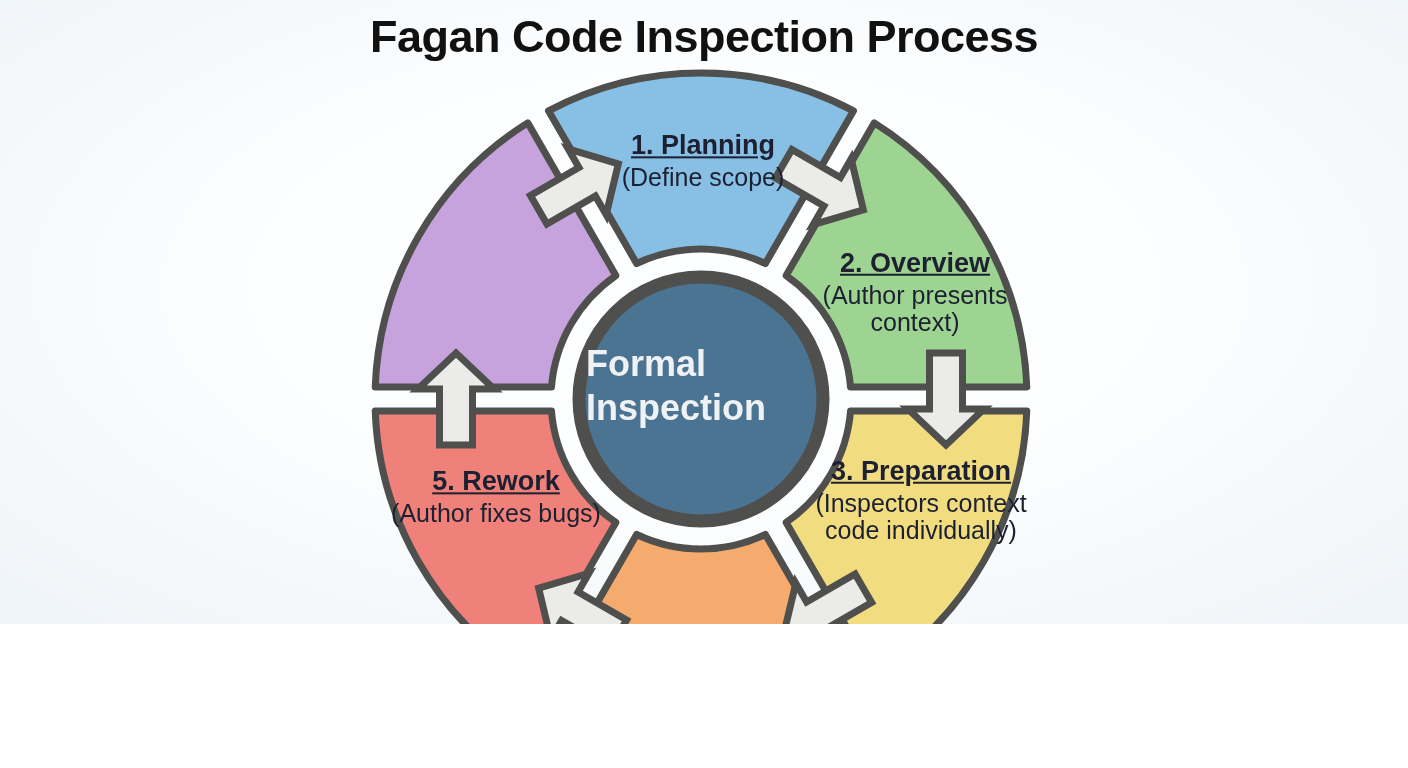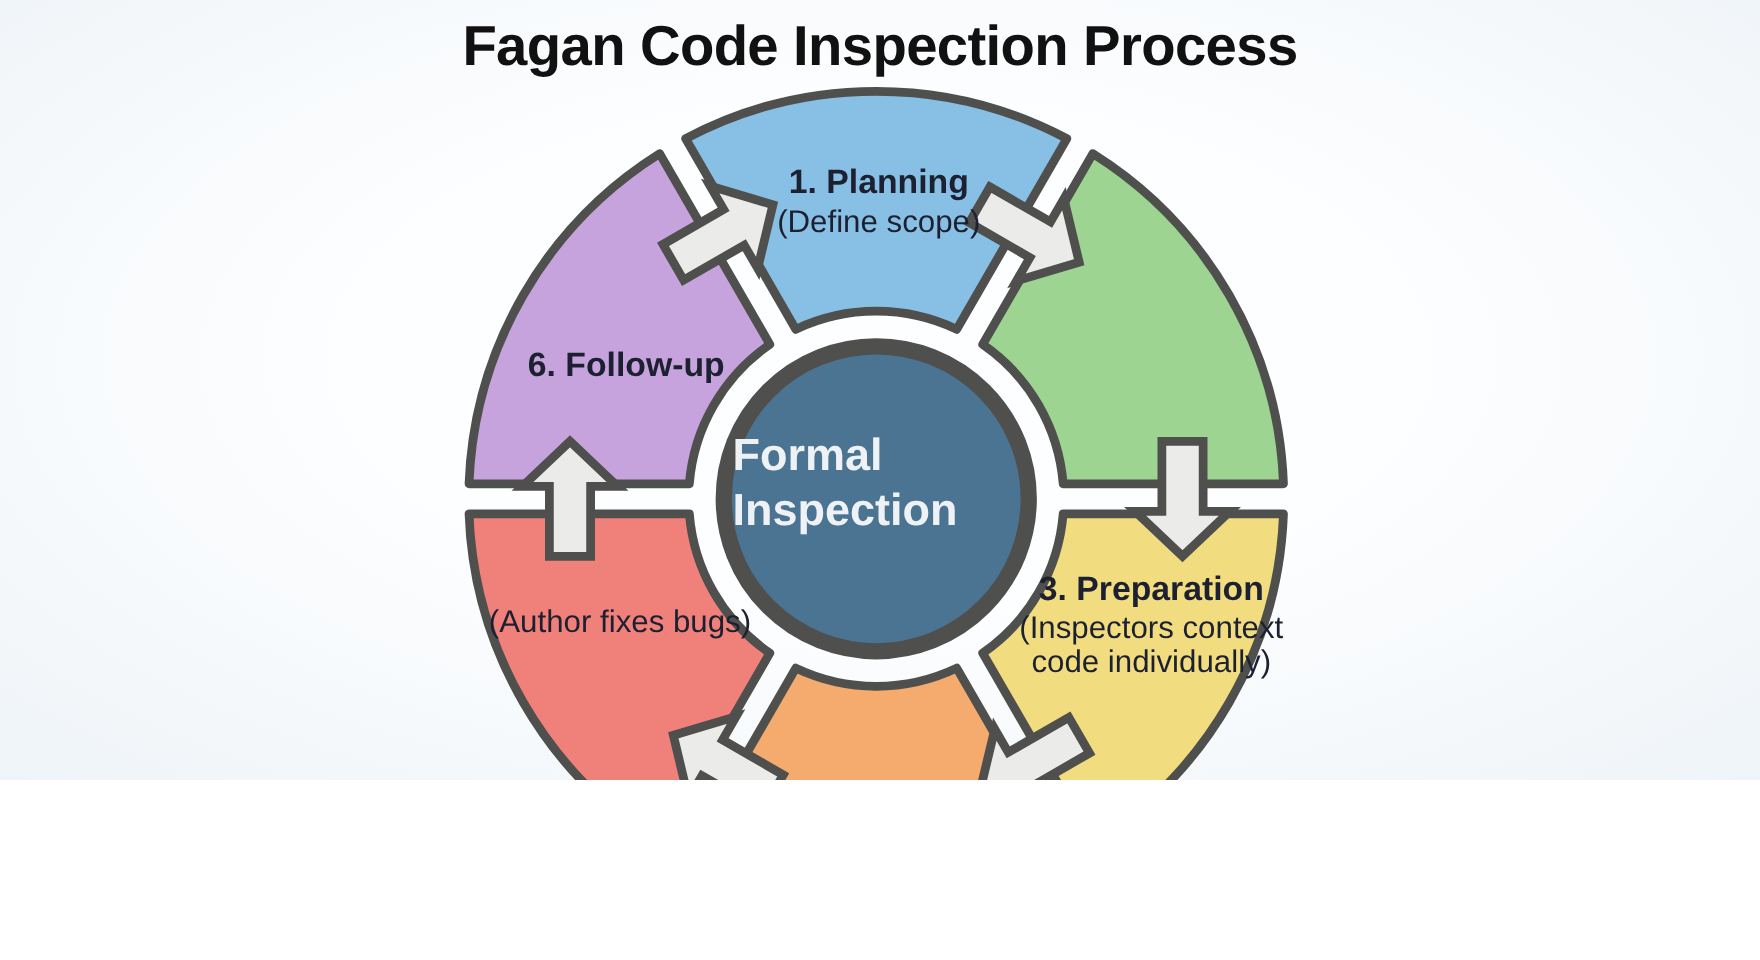--- a/index.html
+++ b/index.html
@@ -20,21 +20,21 @@
     position:absolute;top:11px;left:0;width:100%;
     margin:0;text-align:center;
     font-size:45px;font-weight:bold;letter-spacing:-0.5px;
     color:var(--title-color);
   }
   #diagram-svg{position:absolute;left:0;top:0;}
   .seg-label{
     position:absolute;transform:translate(-50%,-50%);
     text-align:center;color:var(--label-color);
   }
-  .seg-title{font-size:27px;font-weight:bold;line-height:1.15;}
+  .seg-title{font-size:27px;font-weight:bold;line-height:1.15;text-decoration:underline;}
   .seg-sub{font-size:25px;line-height:1.09;margin-top:3px;}
   #seg-label-0{left:703px;top:161px;width:260px;}
   #seg-label-1{left:915px;top:292px;width:212px;}
   #seg-label-2{left:921px;top:500px;width:212px;}
   #seg-label-3{left:702px;top:633px;width:230px;}
   #seg-label-4{left:496px;top:497px;width:260px;}
   #seg-label-5{left:501px;top:292px;width:205px;}
   .center-label{
     position:absolute;left:701px;top:386px;
     transform:translate(-50%,-50%);
@@ -67,26 +67,30 @@
         <path d="M -46 -16.5 L 10 -16.5 L 10 -38 L 46 0 L 10 38 L 10 16.5 L -46 16.5 Z" transform="translate(823.5 611.2) rotate(150)" fill="#ebebe9" stroke="#4f4f4d" stroke-width="7" stroke-linejoin="miter"></path>
         <path d="M -46 -16.5 L 10 -16.5 L 10 -38 L 46 0 L 10 38 L 10 16.5 L -46 16.5 Z" transform="translate(578.5 611.2) rotate(210)" fill="#ebebe9" stroke="#4f4f4d" stroke-width="7" stroke-linejoin="miter"></path>
         <path d="M -46 -16.5 L 10 -16.5 L 10 -38 L 46 0 L 10 38 L 10 16.5 L -46 16.5 Z" transform="translate(456.0 399.0) rotate(270)" fill="#ebebe9" stroke="#4f4f4d" stroke-width="7" stroke-linejoin="miter"></path>
       </g>
   </svg>
 
   <div class="seg-label" id="seg-label-0">
     <div class="seg-title">1. Planning</div>
     <div class="seg-sub">(Define scope)</div>
   </div>
+  <div class="seg-label" id="seg-label-1">
+    <div class="seg-title">2. Overview</div>
+    <div class="seg-sub">(Author presents context)</div>
+  </div>
   <div class="seg-label" id="seg-label-2">
     <div class="seg-title">3. Preparation</div>
     <div class="seg-sub">(Inspectors context code individually)</div>
   </div>
   <div class="seg-label" id="seg-label-4">
+    <div class="seg-title">5. Rework</div>
     <div class="seg-sub">(Author fixes bugs)</div>
   </div>
   <div class="seg-label" id="seg-label-5">
-    <div class="seg-title">6. Follow-up</div>
   </div>
 
   <div class="center-label">Formal Inspection</div>
 
 </div>
 
 </body></html>

